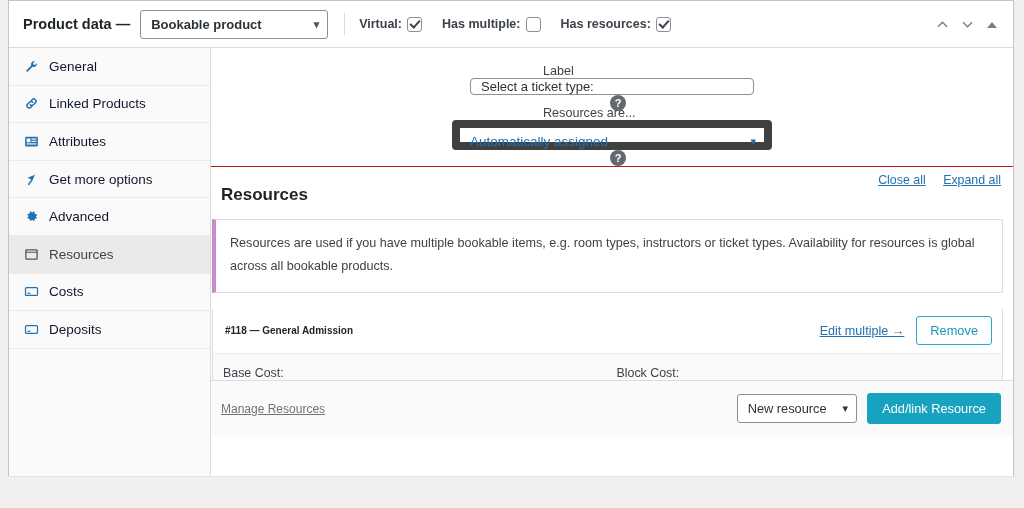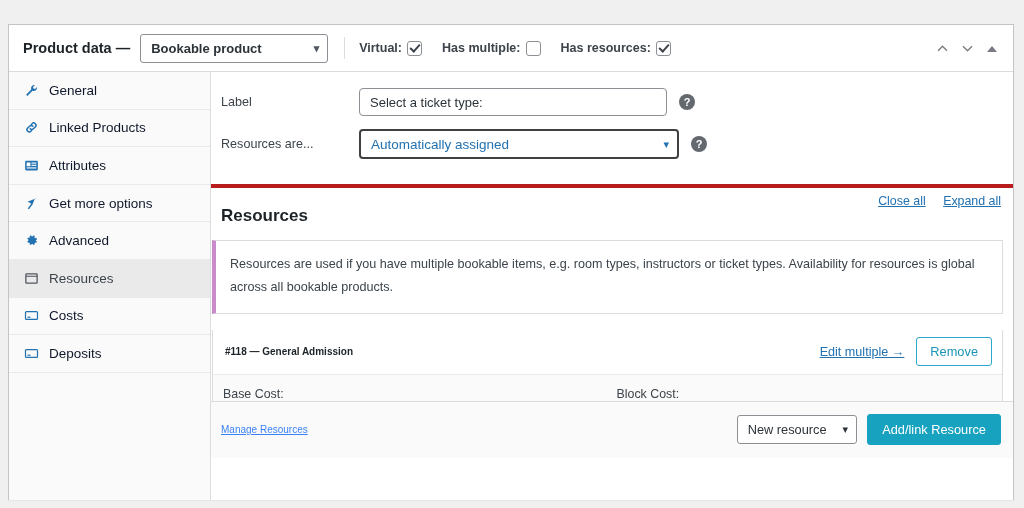--- a/index.html
+++ b/index.html
@@ -12,21 +12,21 @@
     background: #f0f0f1;
     font-family: "Liberation Sans", sans-serif;
     -webkit-font-smoothing: antialiased;
     overflow: hidden;
   }
 
   
   .panel {
     position: absolute;
     left: 8px;
-    top: 24px;
+    top: 0;
     width: 1006px;
     height: 476px;
     background: #ffffff;
     border: 1px solid #c3c4c7;
     box-sizing: border-box;
     box-shadow: 0 1px 1px rgba(0,0,0,.04);
   }
 
   
   .panel-header {
@@ -174,49 +174,50 @@
   }
 
   
   .form-top { padding: 16px 0 12px 0; }
   .frow {
     display: flex;
     align-items: center;
     padding: 0 10px 0 10px;
     margin-bottom: 14px;
     height: 28px;
+    flex-direction: column;
   }
   .frow .flabel {
     width: 138px;
     font-size: 12.6px;
     color: #3c434a;
     flex: none;
   }
   .text-input {
-    width: 308px;
+    width: 284px;
     height: 28px;
     border: 1px solid #8c8f94;
     border-radius: 4px;
     background: #fff;
     font-size: 13px;
     color: #2c3338;
     padding: 0 10px;
     box-sizing: border-box;
     display: flex;
     align-items: center;
   }
   .sel-focus {
     width: 320px;
     height: 30px;
-    border: 2px solid #404040;
+    border: 8px solid #404040;
     border-radius: 4px;
     background: #fff;
     font-size: 13.5px;
     color: #2271b1;
-    padding: 0 8px 0 10px;
+    padding: 12px 8px 0 10px;
     box-sizing: border-box;
     display: flex;
     align-items: center;
     justify-content: space-between;
   }
   .help-icon {
     width: 16px;
     height: 16px;
     border-radius: 50%;
     background: #646970;
@@ -226,22 +227,23 @@
     display: inline-flex;
     align-items: center;
     justify-content: center;
     margin-left: 12px;
     line-height: 1;
     flex: none;
   }
 
   
   .section {
-    border-top: 4px solid #b91c1c;
+    border-top: 1px solid #b91c1c;
     position: relative;
+    margin-top: 6px;
   }
   .section-head {
     position: relative;
     padding: 18px 12px 14px 10px;
   }
   .section-title {
     font-size: 17px;
     font-weight: bold;
     color: #1d2327;
     margin: 0;
@@ -341,22 +343,22 @@
     left: 0; right: 0;
     bottom: 0;
     height: 56px;
     border-top: 1px solid #dcdcde;
     background: #fafafa;
     display: flex;
     align-items: center;
     padding: 0 12px 0 10px;
   }
   .manage-link {
-    font-size: 10px;
-    color: #3b82f6;
+    font-size: 12px;
+    color: #737373;
     text-decoration: underline;
   }
   .footer-right {
     margin-left: auto;
     display: flex;
     align-items: center;
     gap: 10px;
   }
   .sel-small {
     height: 29px;

